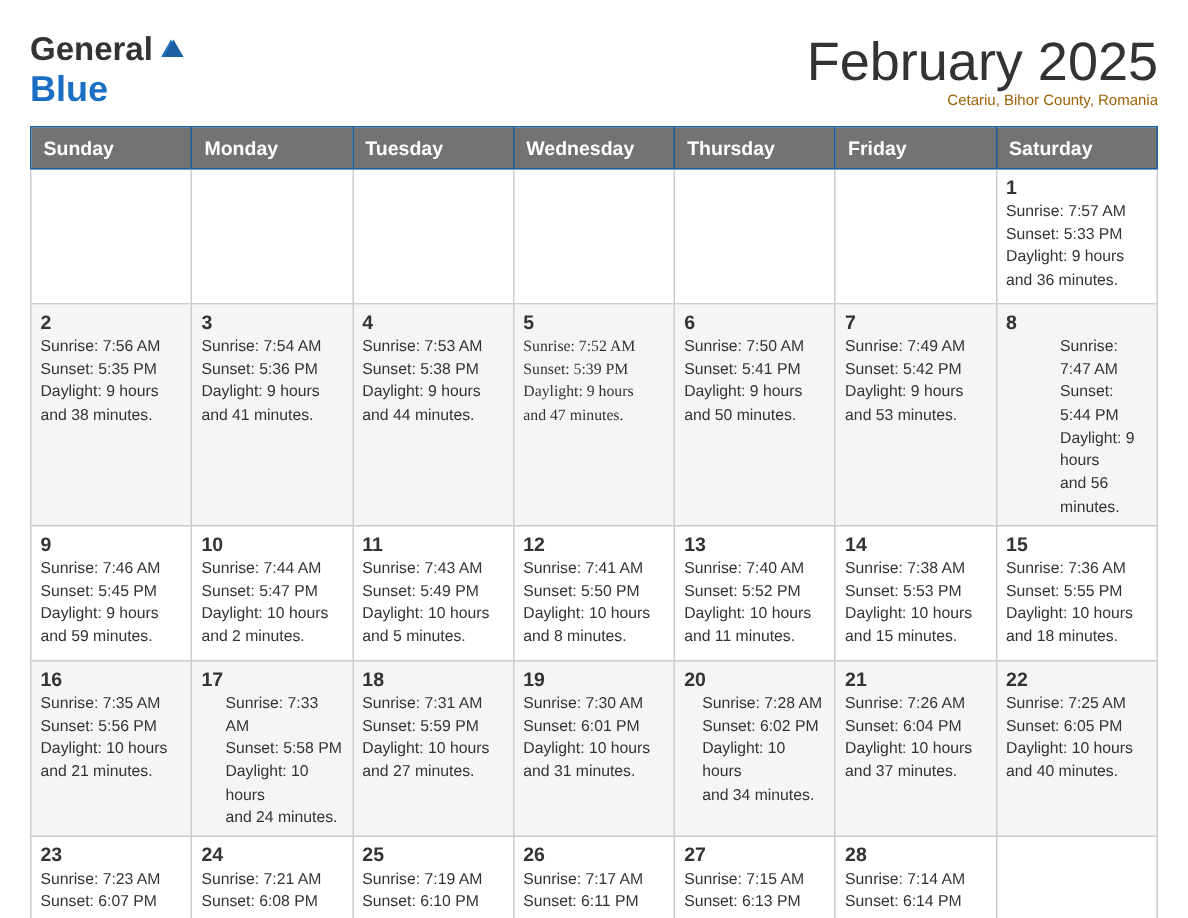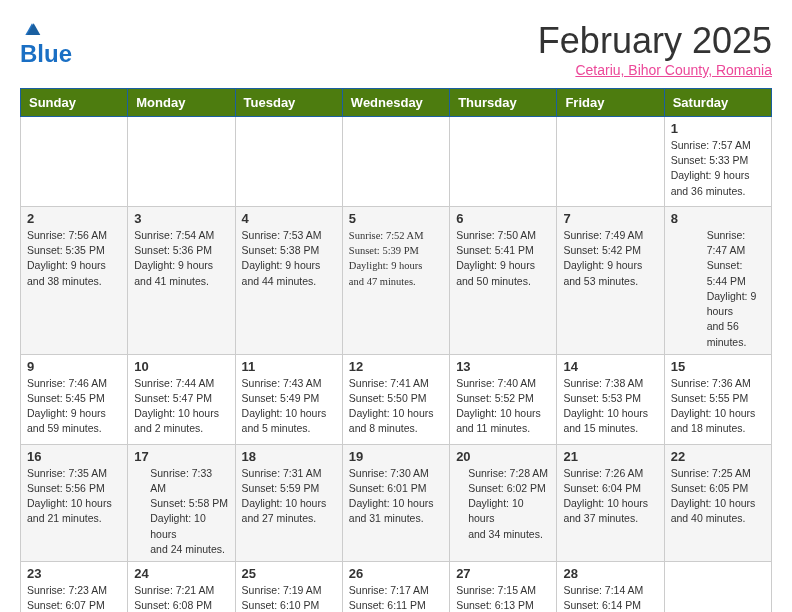--- a/index.html
+++ b/index.html
@@ -42,30 +42,29 @@
     }
     .title-section {
       text-align: right;
     }
     .month-title {
       font-size: 36px;
       font-weight: normal;
       color: #333;
     }
     .location {
-      font-size: 14px;
-      color: #ec4899;
-      text-decoration: underline;
+      font-size: 10px;
+      color: #a16207;
     }
     .calendar {
       width: 100%;
       border-collapse: collapse;
     }
     .calendar th {
-      background-color: #4d7c0f;
+      background-color: #737373;
       color: white;
       padding: 6px 8px;
       font-size: 13px;
       font-weight: bold;
       text-align: left;
       border: 1px solid #1a5fa0;
     }
     .calendar td {
       width: 14.28%;
       vertical-align: top;
@@ -92,20 +91,21 @@
     .empty-cell {
       background: #fff !important;
     }
   </style>
 </head>
 <body>
 
 <div class="header">
   <div class="logo">
     <div class="logo-text">
+      <span class="logo-general">General</span>
       <svg class="logo-icon" viewBox="0 0 24 24">
         <polygon points="4,18 12,4 20,18" fill="#2474c4"></polygon>
         <polygon points="10,18 18,4 26,18" fill="#1a5fa0" transform="translate(-4,0)"></polygon>
       </svg>
     </div>
     <span class="logo-blue">Blue</span>
   </div>
   <div class="title-section">
     <div class="month-title">February 2025</div>
     <div class="location">Cetariu, Bihor County, Romania</div>

